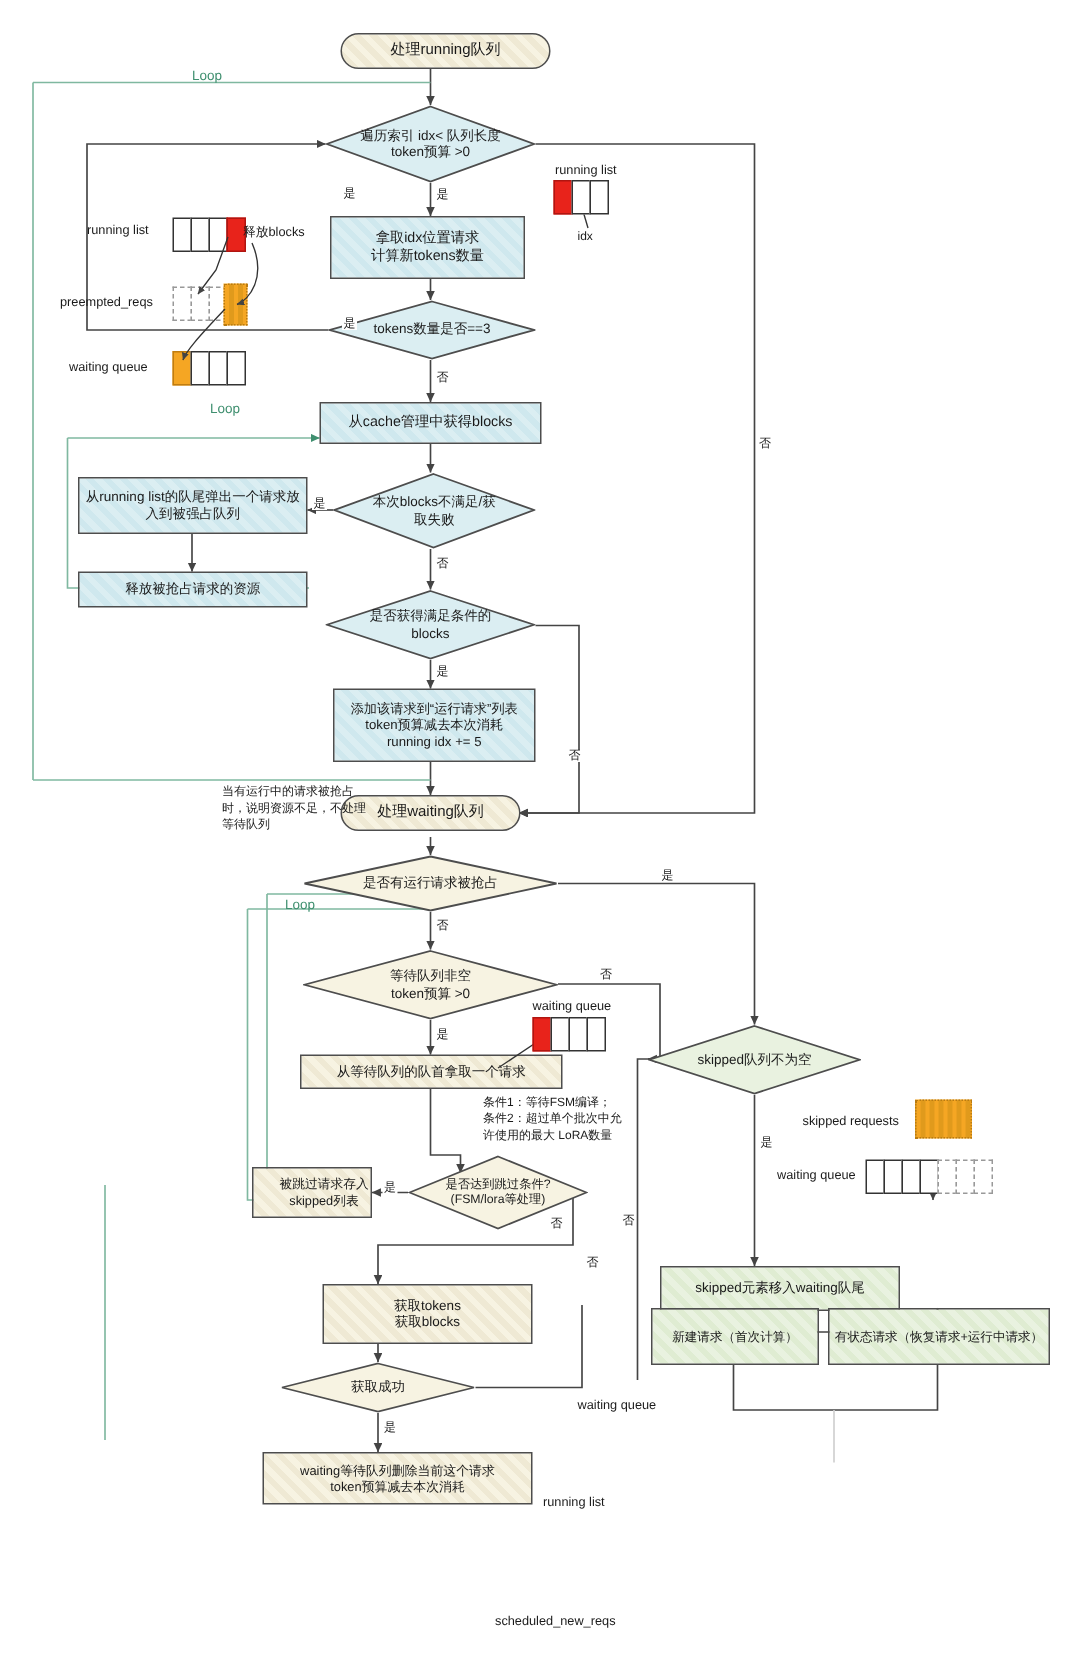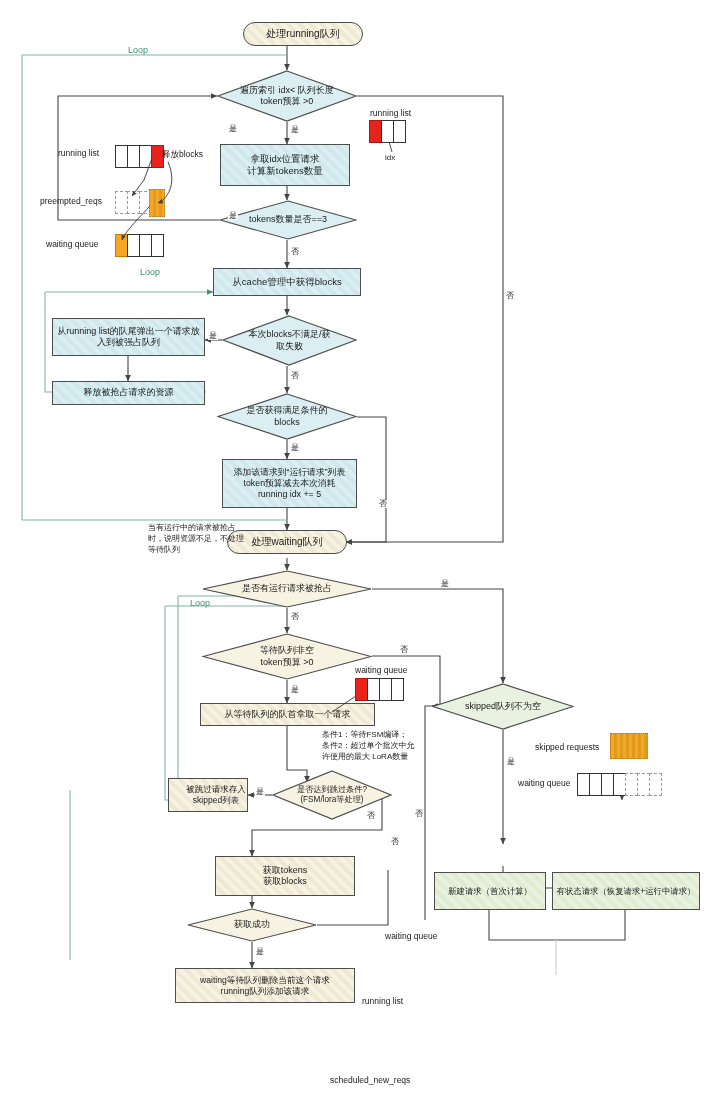--- a/index.html
+++ b/index.html
@@ -111,21 +111,21 @@
       <path d="M45,292 L45,392 L206,392"></path>
       <path d="M45,292 L213,292" marker-end="url(#ahg)"></path>
       <path d="M165,606 L165,800 L170,800"></path>
       <path d="M178,596 L178,790"></path>
       <path d="M165,606 L287,606"></path>
       <path d="M178,596 L287,596"></path>
       <path d="M70,790 L70,960"></path>
     </g>
   </svg>
 
-  <div class="node term hatch-beige" style="left:243px;top:22px;width:120px;height:24px;font-size:10px;">
+  <div class="node term hatch-beige" style="left:227px;top:22px;width:140px;height:24px;font-size:10px;">
     <span>处理running队列</span>
   </div>
 
   <div class="dmd" style="left:217px;top:70px;width:140px;height:52px;">
     <svg width="140" height="52">
         <polygon points="70,1 139,26 70,51 1,26" fill="#dbeef2" stroke="#4d4d4d" stroke-width="1.2"></polygon>
       </svg>
     <div class="dlabel" style="font-size:9px;white-space:pre-line;">遍历索引 idx&lt; 队列长度
 token预算 &gt;0</div>
   </div>
@@ -220,30 +220,33 @@
 
   <div class="dmd" style="left:187px;top:908px;width:130px;height:34px;">
     <svg width="130" height="34">
         <polygon points="65,1 129,17 65,33 1,17" fill="#f7f3e2" stroke="#4d4d4d" stroke-width="1.2"></polygon>
       </svg>
     <div class="dlabel" style="font-size:9px;">获取成功</div>
   </div>
 
   <div class="node proc hatch-beige" style="left:175px;top:968px;width:180px;height:35px;font-size:8.6px;white-space:pre-line;">
     <span>waiting等待队列删除当前这个请求
-running队列添加该请求</span>
+token预算减去本次消耗</span>
   </div>
 
   <div class="dmd" style="left:432px;top:683px;width:142px;height:47px;">
     <svg width="142" height="47">
         <polygon points="71,1 141,23.5 71,46 1,23.5" fill="#e9f2e0" stroke="#4d4d4d" stroke-width="1.2"></polygon>
       </svg>
     <div class="dlabel" style="font-size:9px;">skipped队列不为空</div>
   </div>
 
+  <div class="node proc hatch-green" style="left:440px;top:844px;width:160px;height:30px;font-size:9px;">
+    <span>skipped元素移入waiting队尾</span>
+  </div>
 
   <div class="node proc hatch-green" style="left:434px;top:872px;width:112px;height:38px;font-size:8.4px;">
     <span>新建请求（首次计算）</span>
   </div>
 
   <div class="node proc hatch-green" style="left:552px;top:872px;width:148px;height:38px;font-size:8.4px;">
     <span>有状态请求（恢复请求+运行中请求）</span>
   </div>
 
   <div class="edgelbl" style="left:228px;top:125px;font-size:8px;">是</div>

